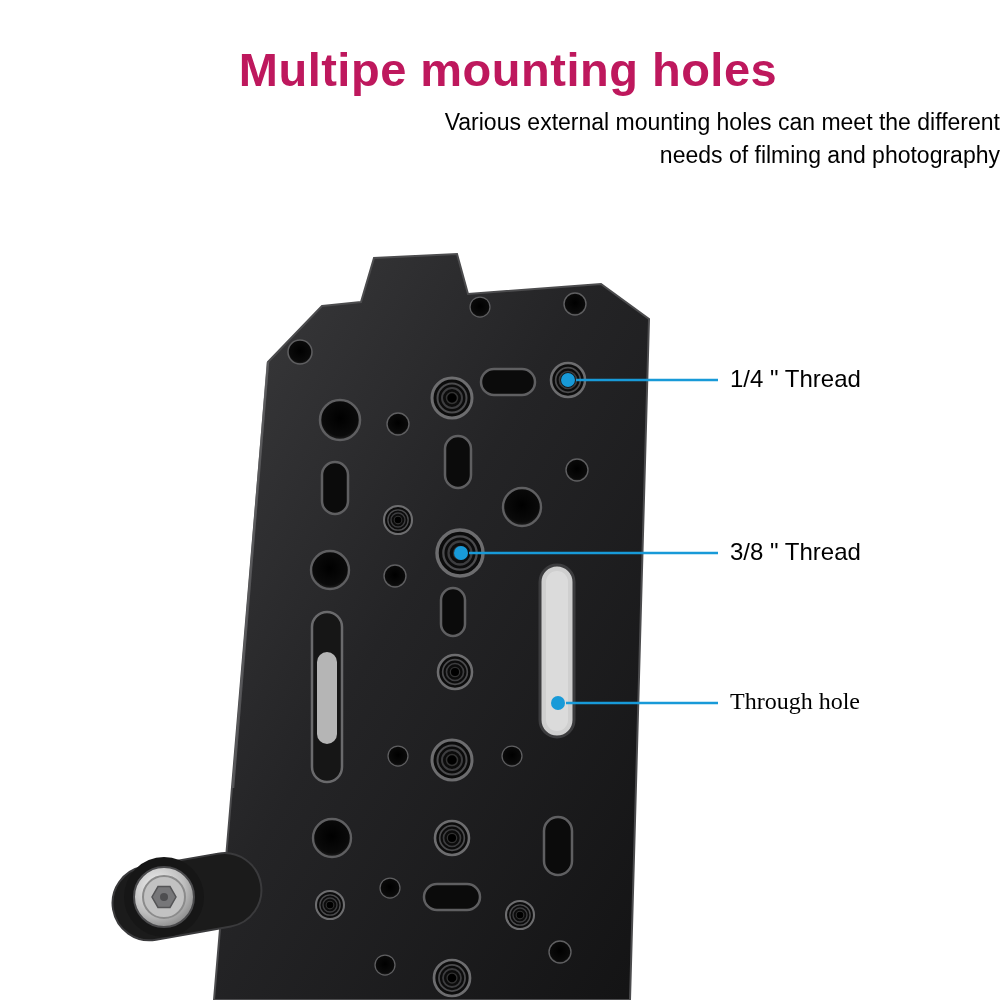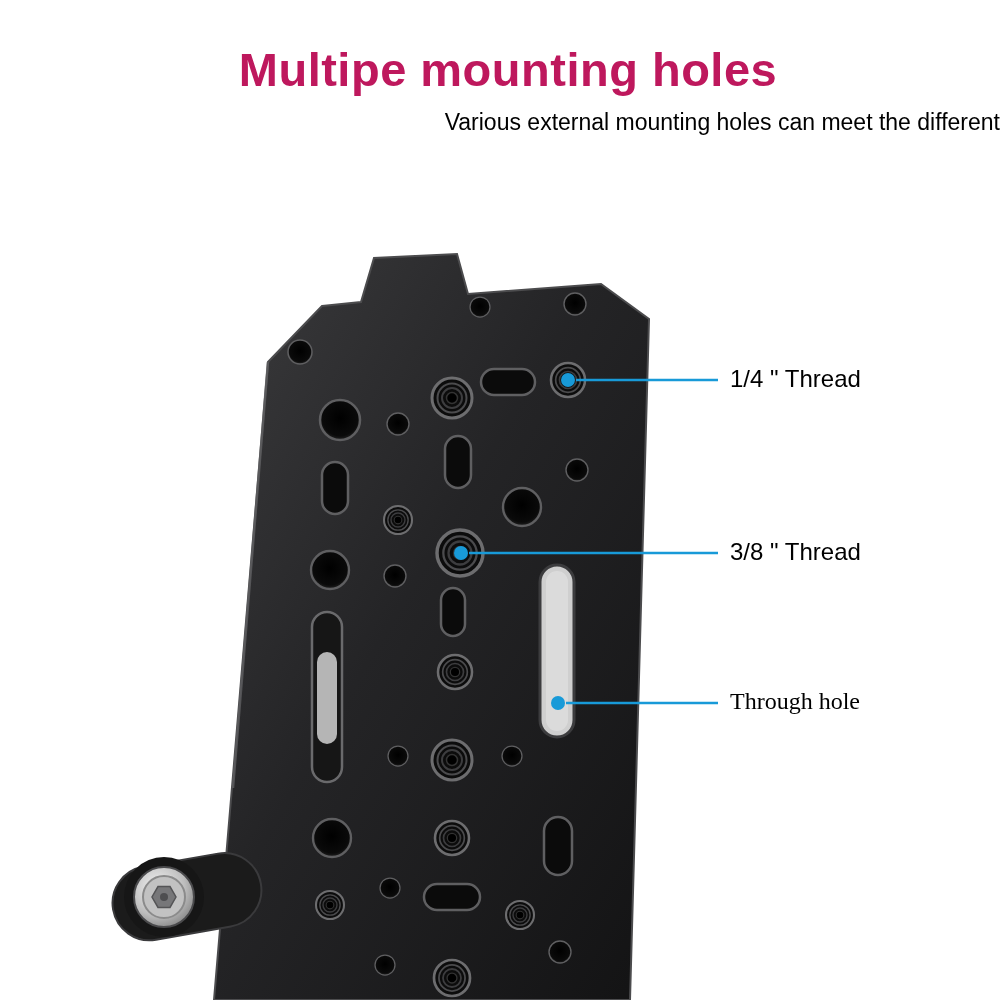--- a/index.html
+++ b/index.html
@@ -25,21 +25,21 @@
   }
   #label-quarter{top:365px;left:730px;}
   #label-three-eighths{top:538px;left:730px;}
   #label-through{top:688px;left:730px;font-family:Liberation Serif, serif;}
 </style>
 </head>
 <body>
 
 <h1 class="title">Multipe mounting holes</h1>
 
-<p class="subtitle"><span>Various external mounting holes can meet the different</span><br></p>
+<p class="subtitle"><span>Various external mounting holes can meet the different</span><br><span>needs of filming and photography</span></p>
 
 <svg class="plate-svg" width="1000" height="1000" viewBox="0 0 1000 1000">
   <defs>
     <linearGradient id="plateG" x1="0" y1="0" x2="1" y2="1">
       <stop offset="0" stop-color="#3b3b3d"></stop>
       <stop offset="0.45" stop-color="#242426"></stop>
       <stop offset="1" stop-color="#131314"></stop>
     </linearGradient>
     <radialGradient id="holeG" cx="0.5" cy="0.45" r="0.62">
       <stop offset="0" stop-color="#000000"></stop>

